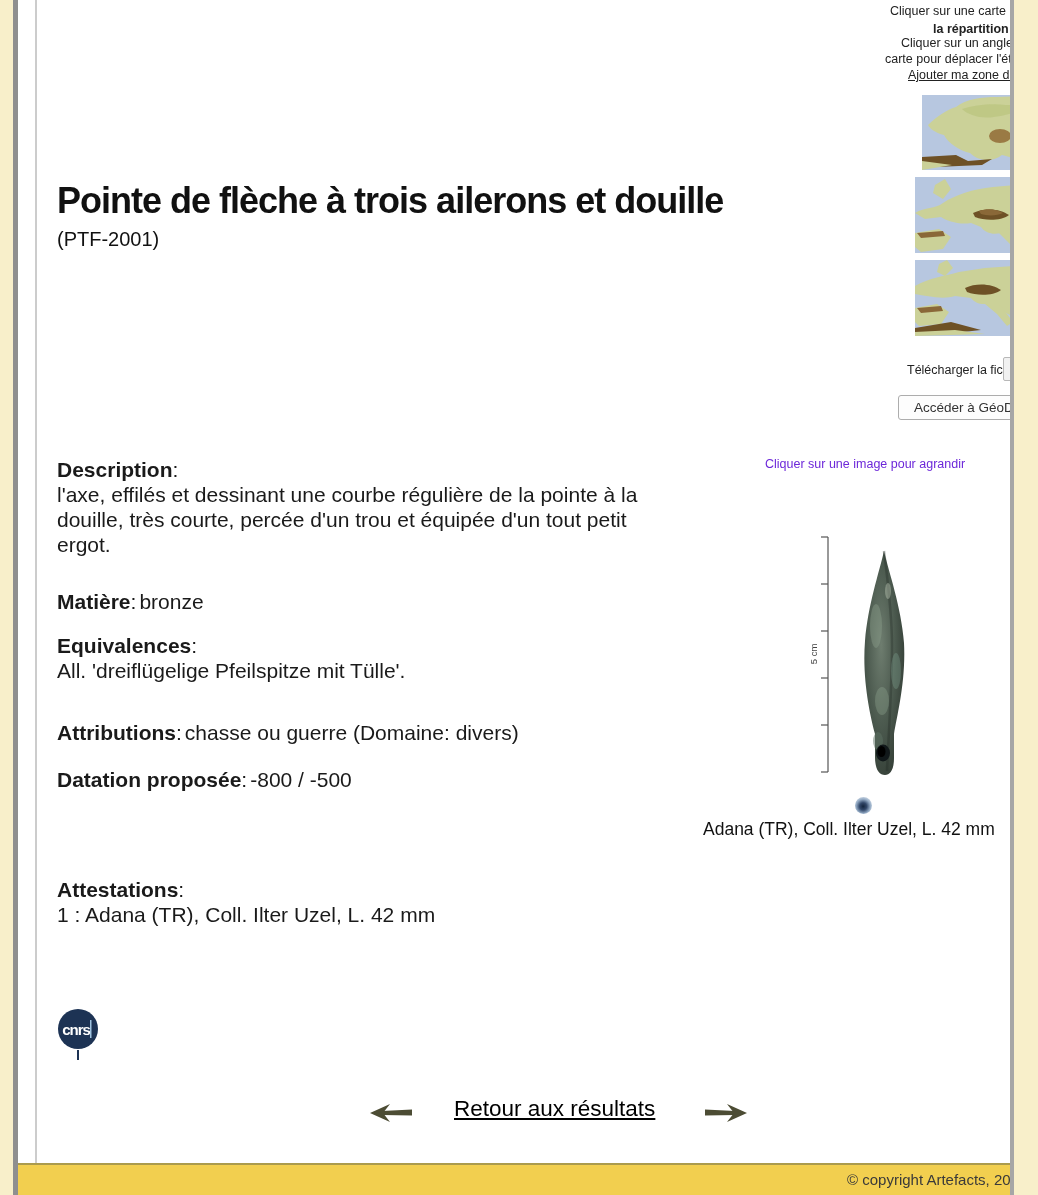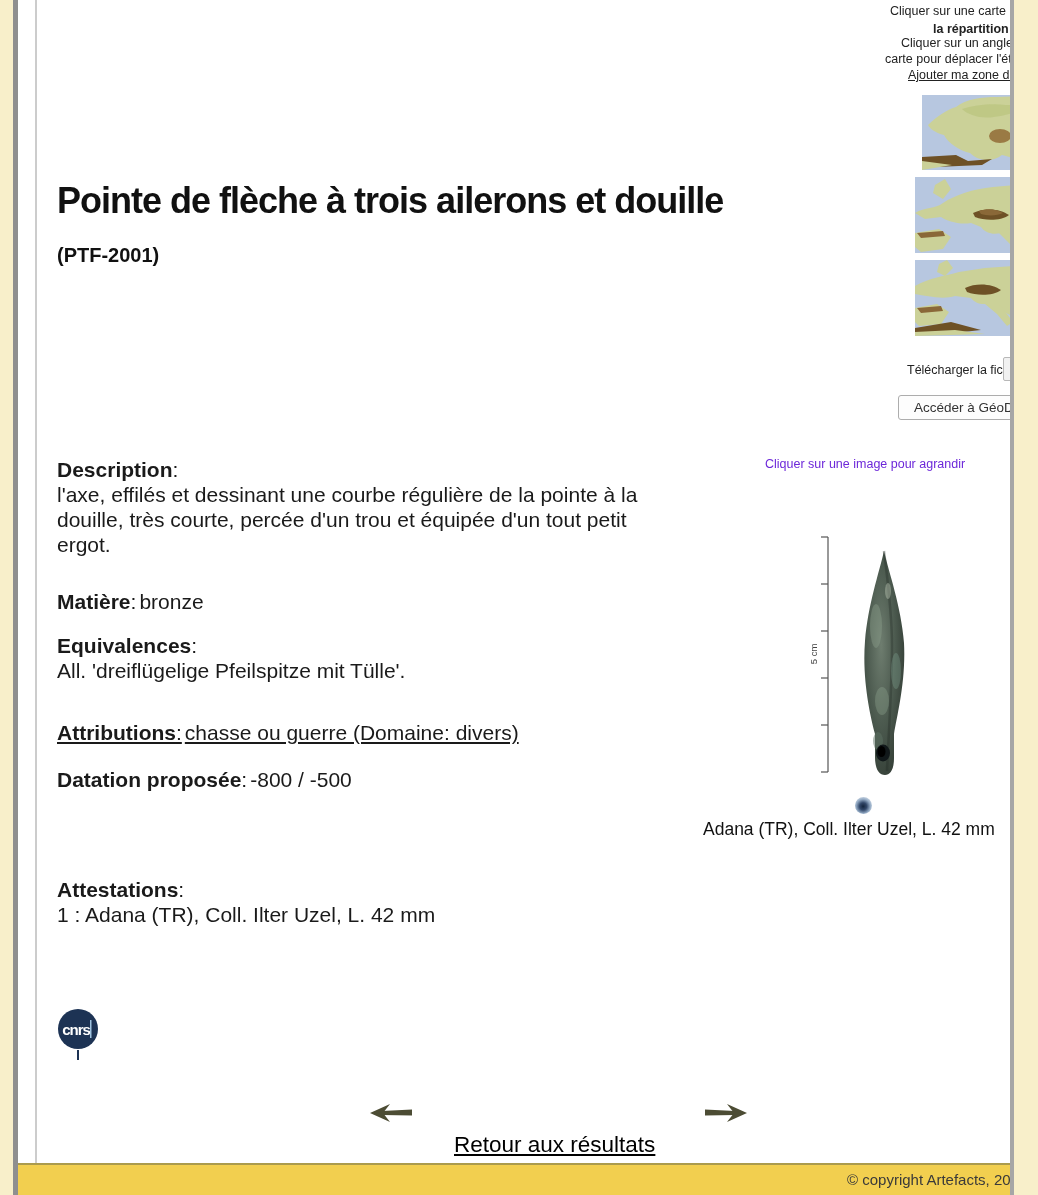--- a/index.html
+++ b/index.html
@@ -17,31 +17,31 @@
     position:absolute;left:18px;top:0;width:992px;height:1195px;
     background:#ffffff;overflow:hidden;
   }
   .inner-divider{position:absolute;left:17px;top:0;width:2px;height:1163px;background:#cccccc;}
 
   .page-title{
     position:absolute;left:39px;top:156px;width:860px;
     font-size:36px;font-weight:bold;letter-spacing:-1px;color:#111;
   }
   .page-code{
-    position:absolute;left:39px;top:244px;
-    font-size:20px;font-weight:bold;color:#111;
+    position:absolute;left:39px;top:228px;
+    font-size:20px;font-weight:normal;color:#111;
   }
 
   .field{position:absolute;left:39px;width:625px;font-size:21px;line-height:25px;}
   .field b{font-weight:bold;}
   .field .val{margin-left:3px;}
   #sec-description{top:457px;}
   #sec-matiere{top:589px;}
   #sec-equivalences{top:633px;}
-  #sec-attributions{top:720px;text-decoration:underline;}
+  #sec-attributions{top:720px;}
   #sec-datation{top:767px;}
   #sec-attestations{top:877px;}
 
   .hint-line{position:absolute;font-size:12.5px;line-height:16px;white-space:nowrap;color:#222;}
   #hint1{left:872px;top:3px;}
   #hint2{left:915px;top:21px;font-weight:bold;}
   #hint3{left:883px;top:35px;}
   #hint4{left:867px;top:51px;}
   #hint5{left:890px;top:67px;text-decoration:underline;cursor:pointer;}
 
@@ -71,21 +71,21 @@
   }
   .caption{position:absolute;left:685px;top:819px;font-size:17.5px;white-space:nowrap;color:#111;text-align:right;}
 
   .cnrs{position:absolute;left:39px;top:1008px;cursor:pointer;}
 
   .nav-arrow{position:absolute;cursor:pointer;}
   #arrow-left{left:350px;top:1102px;}
   #arrow-right{left:685px;top:1102px;}
   .back-link{
     position:absolute;left:436px;top:1096px;
-    font-size:22.5px;color:#000;text-decoration:underline;cursor:pointer;white-space:nowrap;margin-top:36px;
+    font-size:22.5px;color:#000;text-decoration:underline;cursor:pointer;white-space:nowrap;
   }
 
   .footer-bar{
     position:absolute;left:0;bottom:0;width:992px;height:30px;
     background:#f2cf4f;border-top:2px solid #ab9b4d;
   }
   .footer-bar .copyright{
     position:absolute;left:829px;top:6px;font-size:15px;color:#3a3a3a;white-space:nowrap;
   }
 </style>

